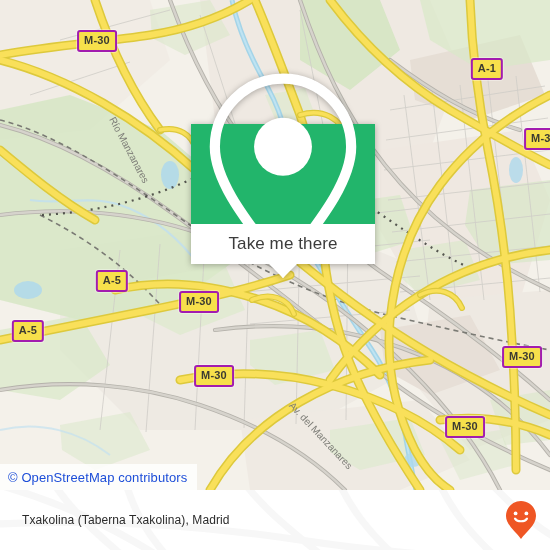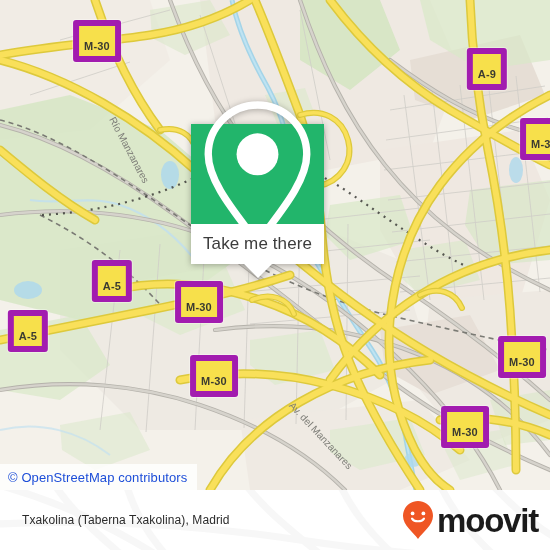--- a/index.html
+++ b/index.html
@@ -31,28 +31,28 @@
   #map-canvas svg {
     display: block;
     width: 550px;
     height: 490px;
   }
 
   
   .shield {
     position: absolute;
     background: #f7e04b;
-    border: 6px solid #a21caf;
+    border: 2px solid #a21caf;
     border-radius: 3px;
     color: #3b3b32;
     font-family: "Liberation Sans", sans-serif;
     font-size: 11px;
     font-weight: bold;
     line-height: 1;
-    padding: 15px 5px 4px 5px;
+    padding: 3px 5px 4px 5px;
     white-space: nowrap;
     letter-spacing: 0.2px;
     transform: translate(-50%, -50%);
     box-shadow: 0 0 0 1px rgba(255,255,255,0.35);
   }
 
   
   .map-label {
     position: absolute;
     color: #7d7d77;
@@ -77,21 +77,21 @@
     font-family: "Liberation Sans", sans-serif;
     font-size: 13px;
     letter-spacing: 0.1px;
   }
 
   
   #popup {
     position: absolute;
     left: 191px;
     top: 124px;
-    width: 133px;
+    width: 184px;
     filter: drop-shadow(0 1px 3px rgba(0,0,0,0.30));
   }
   #popup-header {
     height: 100px;
     background: #22b56b;
     display: flex;
     align-items: center;
     justify-content: center;
   }
   #popup-footer {
@@ -316,21 +316,21 @@
           <path d="M252,300 C270,292 288,298 294,314"></path>
           <path d="M420,295 C438,286 455,292 462,308"></path>
           <path d="M160,130 C178,126 192,134 196,150"></path>
         </g>
 
       </g>
     </svg>
 
     <div id="shield-layer">
         <div class="shield" style="left: 97px; top: 41px;">M-30</div>
-        <div class="shield" style="left: 487px; top: 69px;">A-9</div>
+        <div class="shield" style="left: 487px; top: 69px;">A-1</div>
         <div class="shield" style="left: 112px; top: 281px;">A-5</div>
         <div class="shield" style="left: 28px; top: 331px;">A-5</div>
         <div class="shield" style="left: 199px; top: 302px;">M-30</div>
         <div class="shield" style="left: 214px; top: 376px;">M-30</div>
         <div class="shield" style="left: 544px; top: 139px;">M-30</div>
         <div class="shield" style="left: 522px; top: 357px;">M-30</div>
         <div class="shield" style="left: 465px; top: 427px;">M-30</div>
       </div>
 
     <div id="maplabel-layer">
@@ -377,18 +377,17 @@
     </svg>
     <div id="footer-inner">
       <span id="place-title">Txakolina (Taberna Txakolina), Madrid</span>
       <div id="brand">
         <svg width="34" height="40" viewBox="0 0 34 40">
           <path d="M17 1 C8.7 1 2 7.7 2 16 C2 25 12 32 17 39 C22 32 32 25 32 16 C32 7.7 25.3 1 17 1 Z" fill="#ef5624"></path>
           <circle cx="11.6" cy="13.4" r="1.9" fill="#ffffff"></circle>
           <circle cx="22.4" cy="13.4" r="1.9" fill="#ffffff"></circle>
           <path d="M11 18.6 C13.4 22.2 20.6 22.2 23 18.6" fill="none" stroke="#ffffff" stroke-width="2.1" stroke-linecap="round"></path>
         </svg>
-        <span id="brand-word">moovit</span>
       </div>
     </div>
   </div>
 
 </div>
 
 </body></html>

